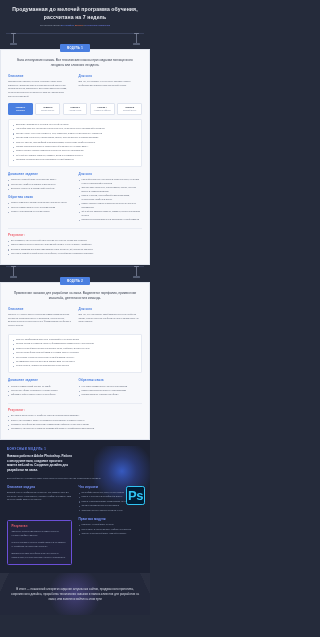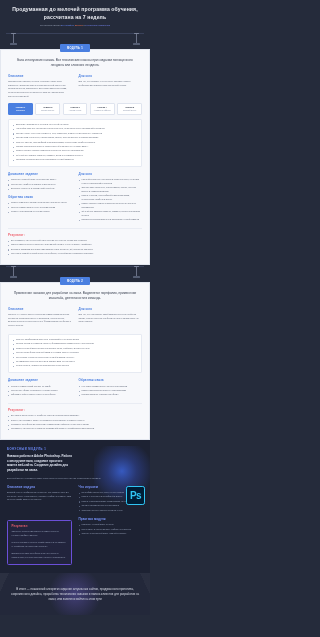--- a/index.html
+++ b/index.html
@@ -126,21 +126,21 @@
   .bonus h3.sec { color:#7b97ff; }
   .bonus p.txt, .bonus ul.list li { color:#9aa5bd; }
   .bonus ul.list li:before { background:#5e6a86; }
 
   .ps {
     position:absolute; right:5px; top:46px; width:19px; height:19px;
     border:.8px solid #31c5f4; border-radius:2.2px;
     background:#001e36; z-index:3;
     display:flex; align-items:center; justify-content:center;
   }
-  .ps span { font-size:10px; font-weight:700; color:#31c5f4;
+  .ps span { font-size:13px; font-weight:700; color:#31c5f4;
              font-family:"Liberation Sans", sans-serif; letter-spacing:-.5px; }
 
   .resbox {
     border:.5px solid #6b4fd8; border-radius:1.5px;
     padding:3px 3.5px; margin-top:3px; background:rgba(70,55,140,.12);
   }
   .resbox h3.sec { color:#ef5f6b; }
 
   
   .footer {

